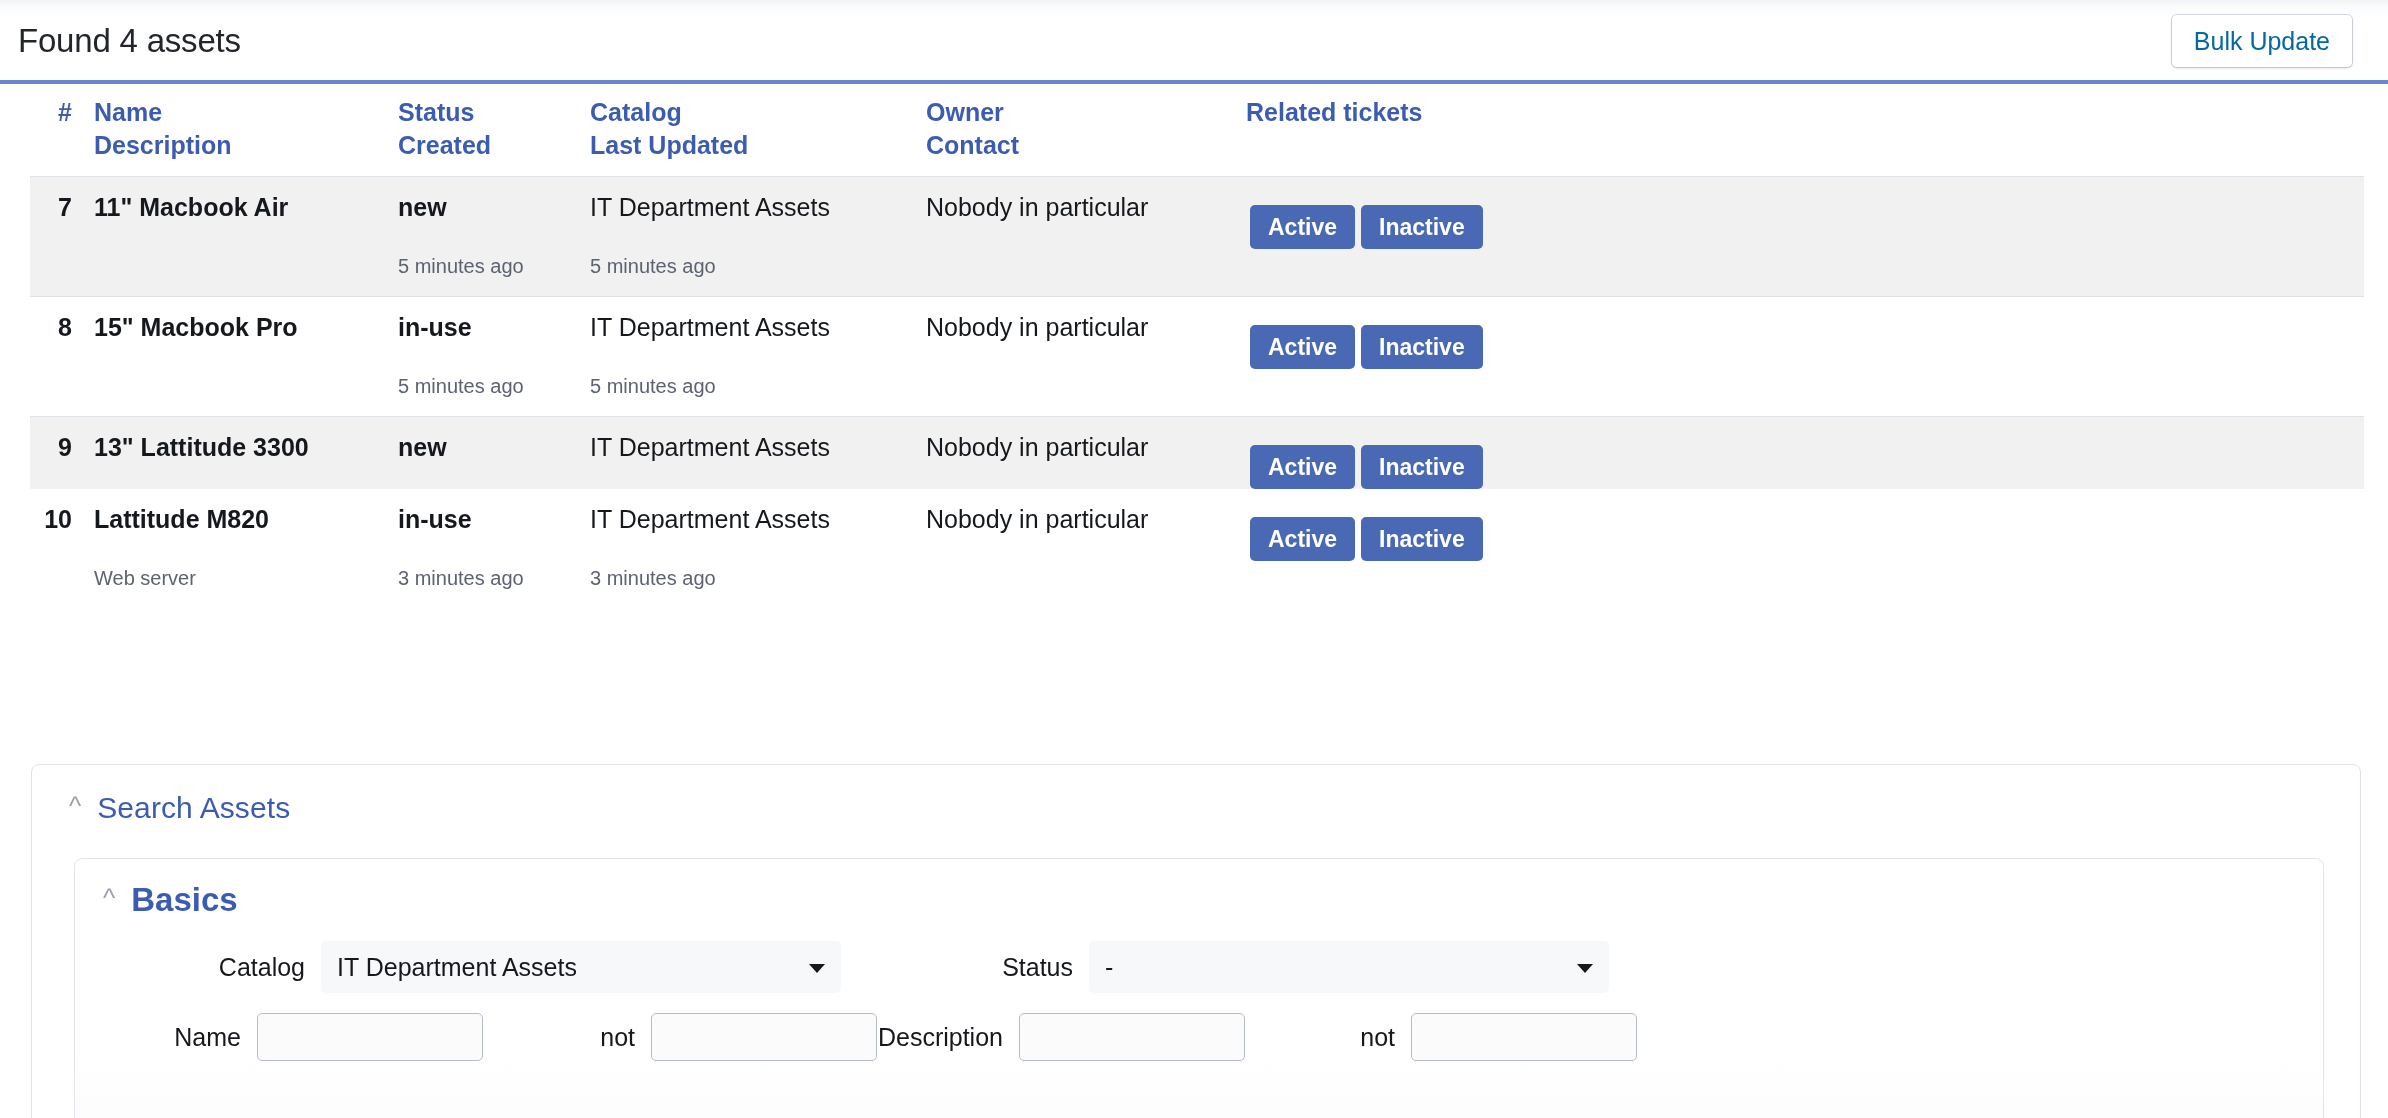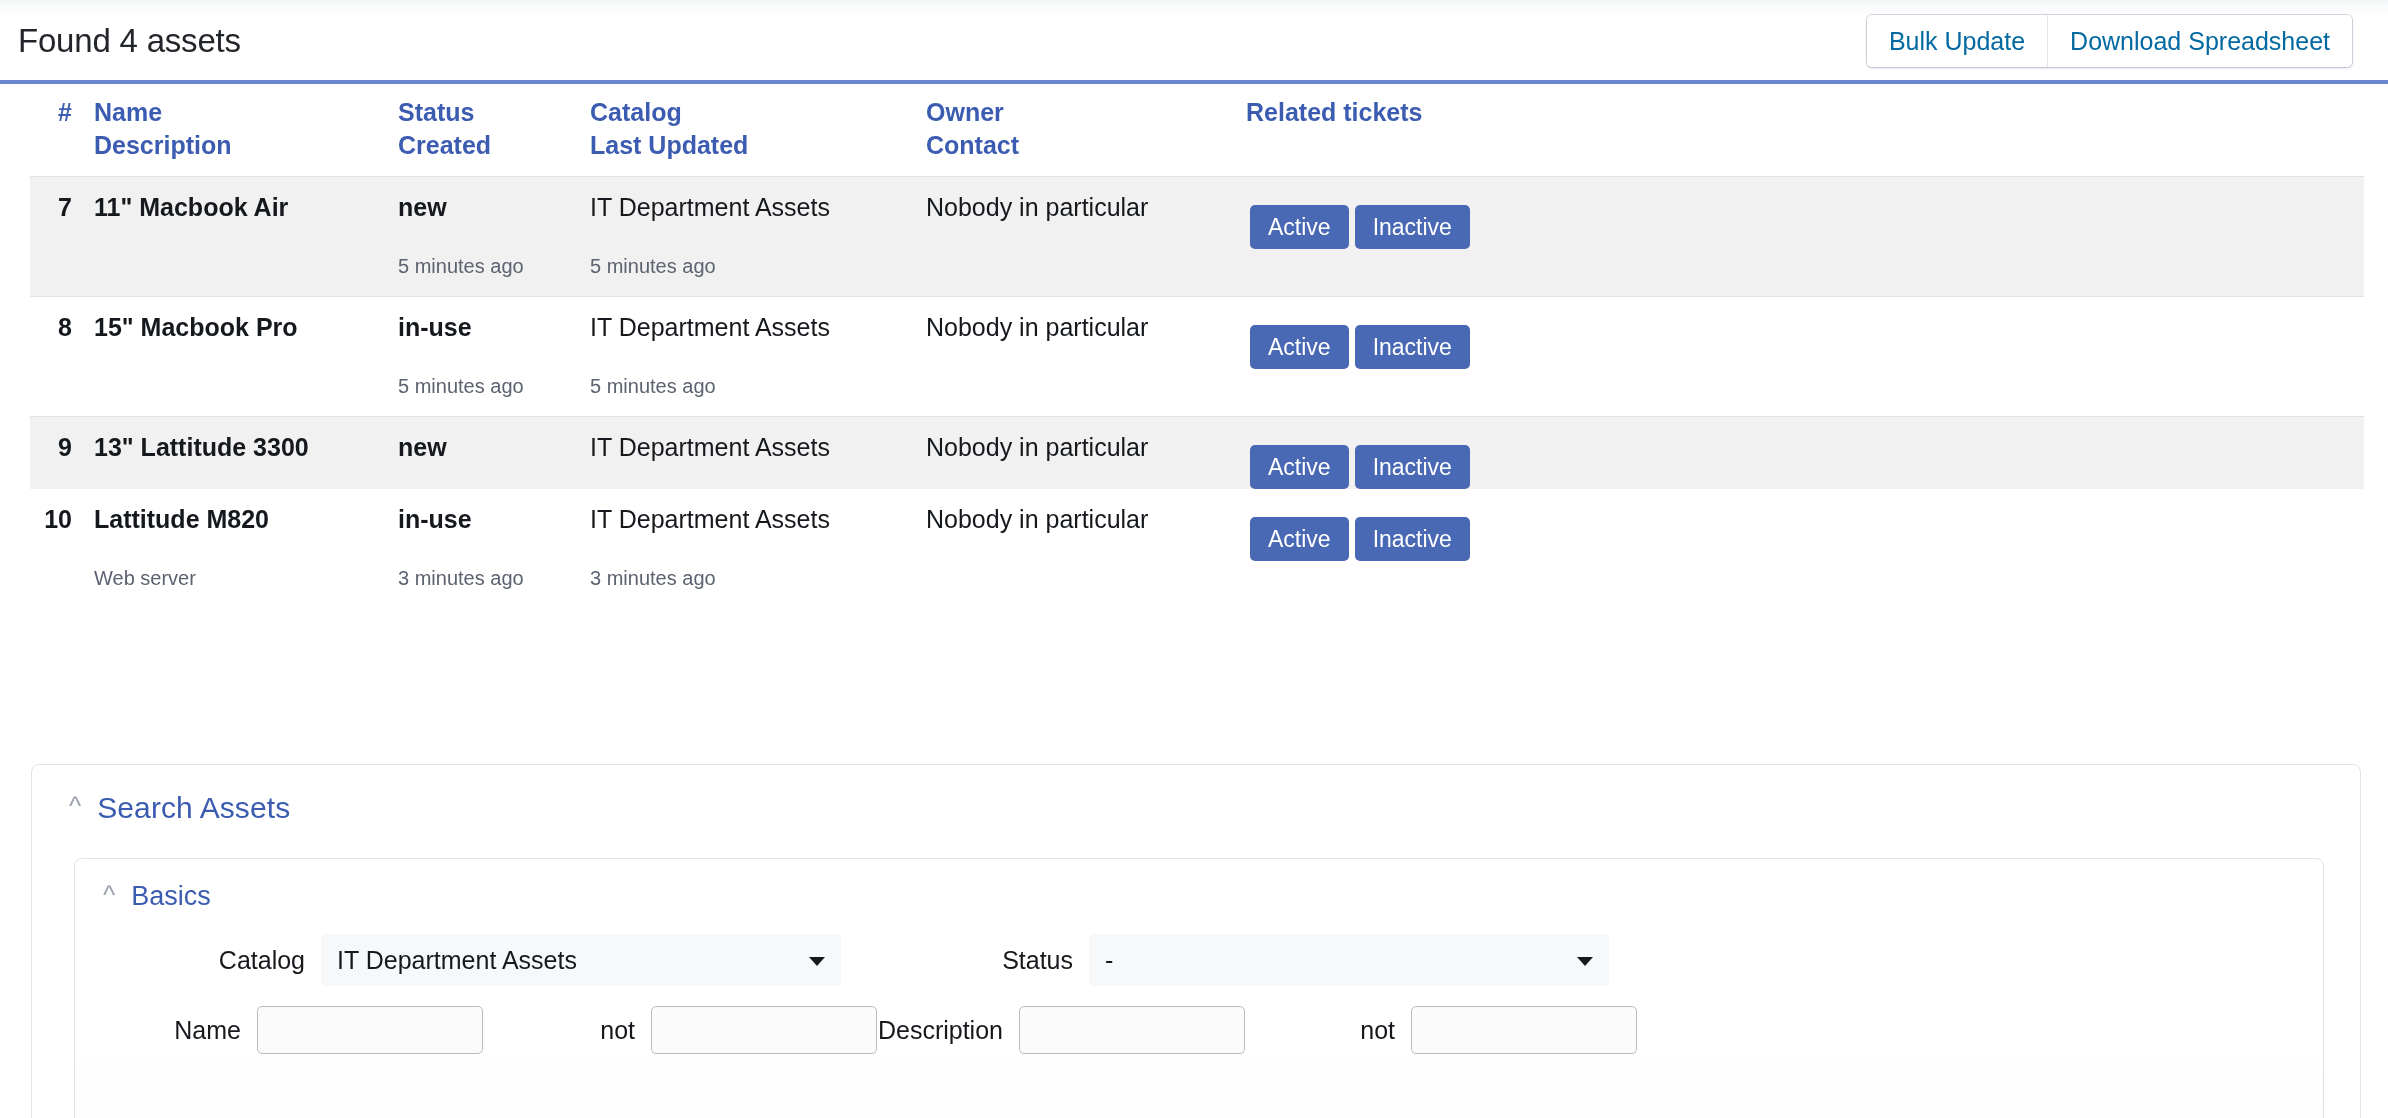--- a/index.html
+++ b/index.html
@@ -117,21 +117,21 @@
   tr.striped.row-main td { border-top: 1px solid #dfe3e8; }
   tr.striped.row-sub td { border-bottom: 1px solid #dfe3e8; }
 
   .pill-group { display: flex; gap: 6px; padding-top: 12px; }
   .pill {
     background: #4a69b5;
     color: #ffffff;
     border: none;
     border-radius: 5px;
     font-size: 23px;
-    font-weight: normal;
+    font-weight: bold;
     font-family: "Liberation Sans", sans-serif;
     padding: 0 18px;
     height: 44px;
     line-height: 44px;
     cursor: pointer;
     white-space: nowrap;
   }
   .rel-cell { padding-left: 4px !important; }
 
   
@@ -172,22 +172,22 @@
     top: 93px;
     width: 2250px;
     height: 330px;
     border: 1px solid #dfe3ec;
     border-radius: 8px;
     background: linear-gradient(to bottom, #ffffff 0%, #ffffff 58%, #fbfbfc 100%);
   }
   .panel-inner .panel-head { padding: 22px 0 0 28px; }
   .sub-title {
     color: #3b5cb0;
-    font-size: 27px;
-    font-weight: 400;
+    font-size: 33px;
+    font-weight: 700;
   }
 
   .form-row {
     display: flex;
     align-items: center;
     padding: 0 30px 0 30px;
   }
   .form-row.r1 { margin-top: 22px; }
   .form-row.r2 { margin-top: 20px; }
 
@@ -235,21 +235,20 @@
 </style>
 </head>
 <body>
 
 <div class="page">
 
   <div class="top-bar">
     <div class="found-title">Found 4 assets</div>
     <div class="header-btn-group">
       <button class="header-btn">Bulk Update</button>
-      <button class="header-btn">Download Spreadsheet</button>
     </div>
   </div>
 
   <div class="table-wrap">
     <table class="asset-table">
       <colgroup>
         <col class="c-num">
           <col class="c-name">
           <col class="c-stat">
         <col class="c-cat">

